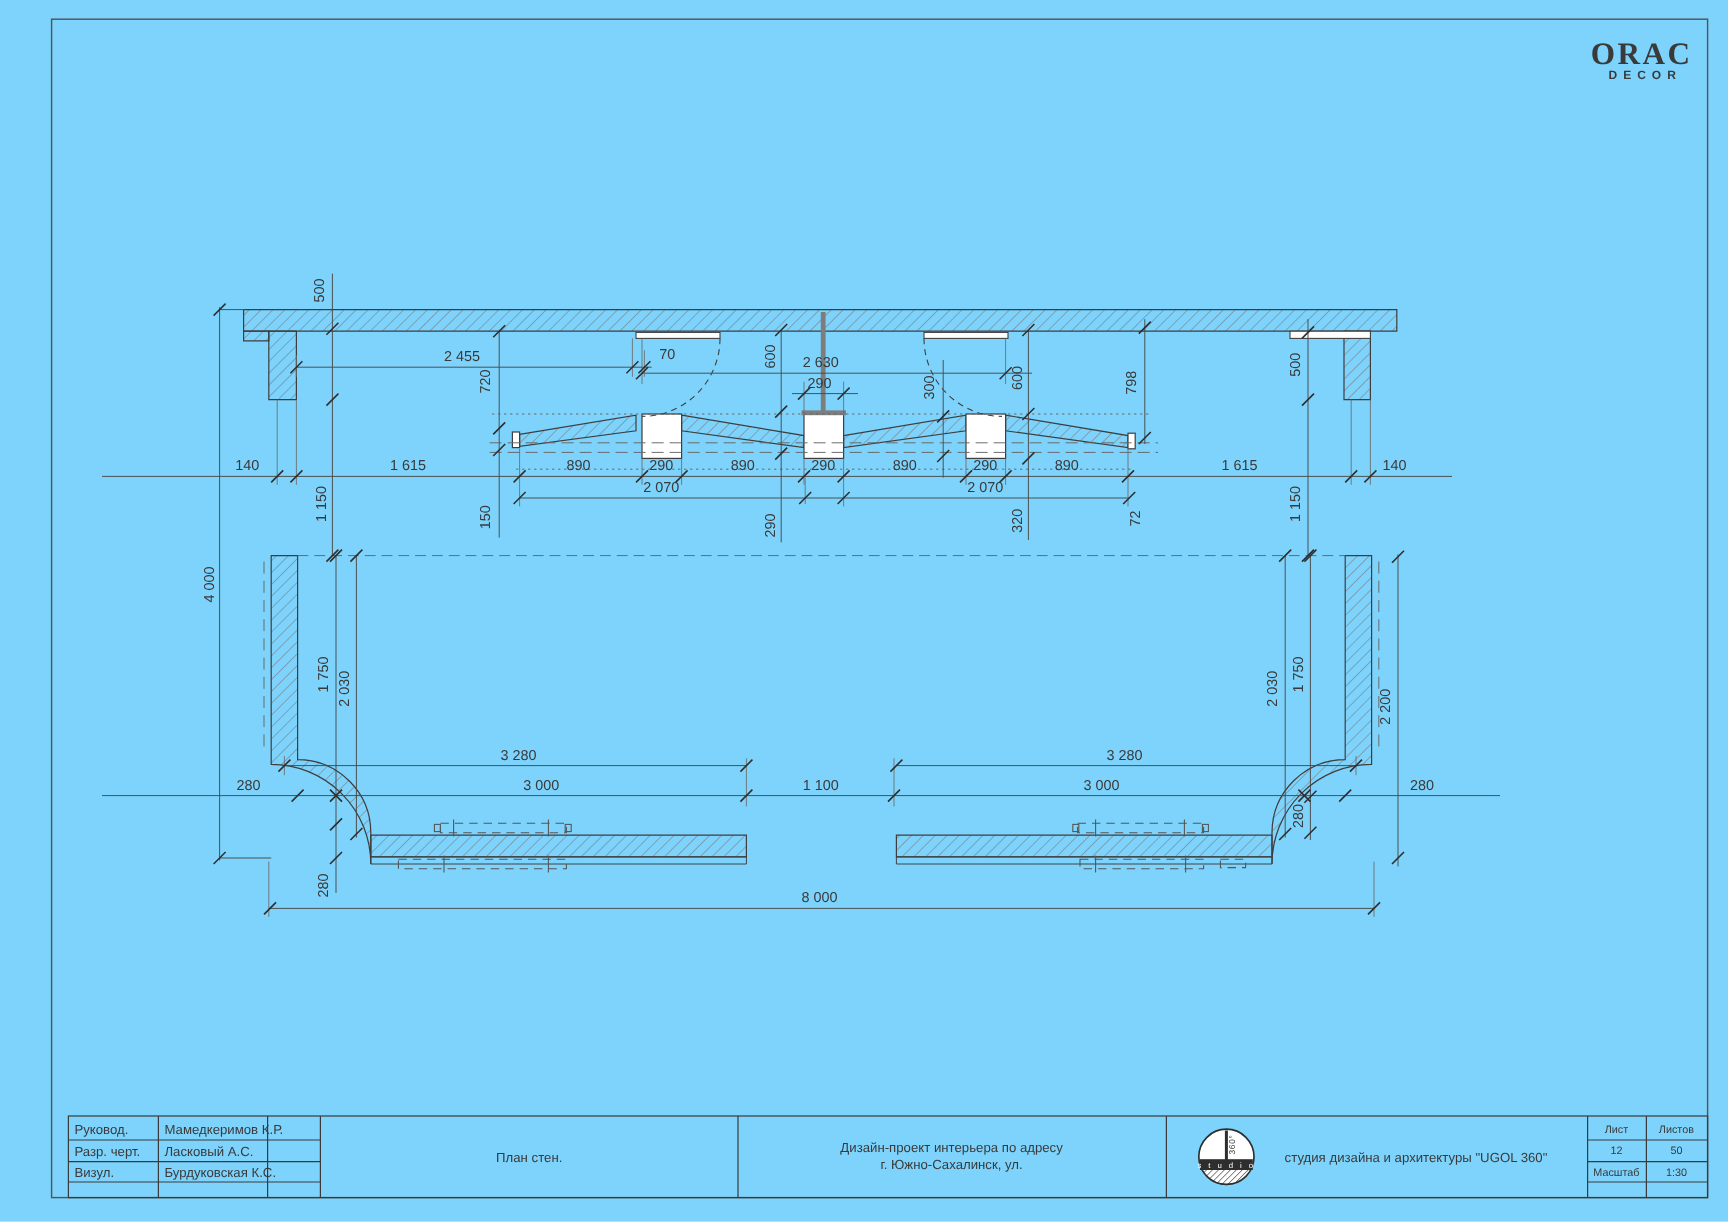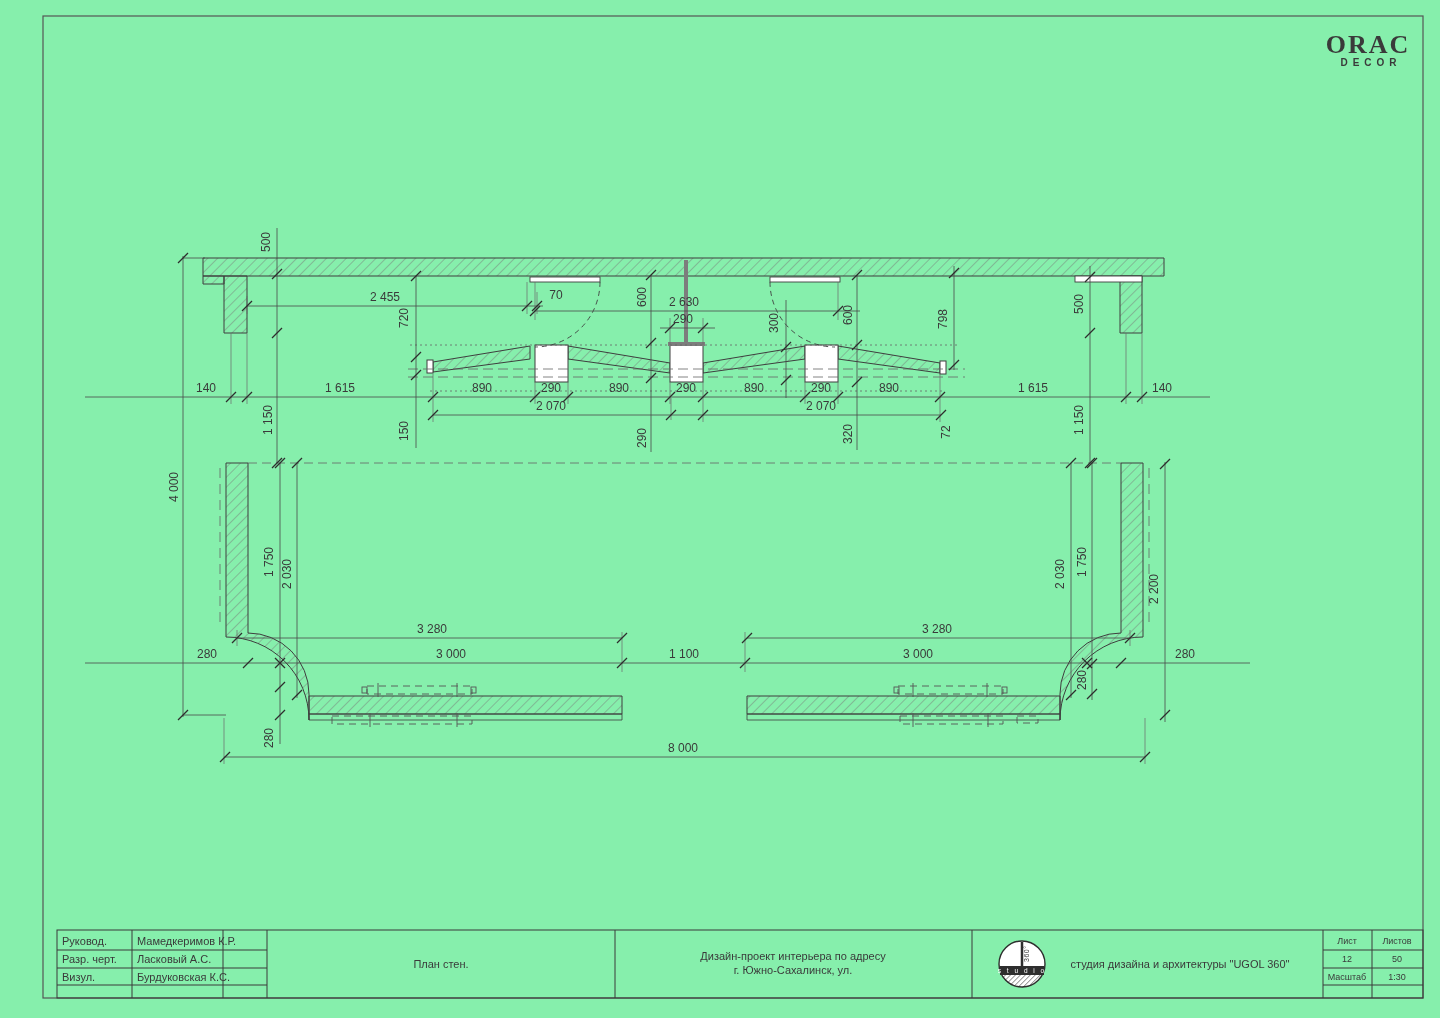--- a/index.html
+++ b/index.html
@@ -1,16 +1,16 @@
 <!DOCTYPE html>
 <html><head>
 <meta charset="utf-8">
 <style>
   html,body{margin:0;padding:0;background:#e8e8e8;}
-  .page{position:relative;width:1440px;height:1018px;background:#86efac;overflow:hidden;
+  .page{position:relative;width:1440px;height:1018px;background:#7dd3fc;overflow:hidden;
         font-family:"Liberation Sans",sans-serif;}
   svg{position:absolute;left:0;top:0;}
   svg text{fill:#3a3a3a;font-family:"Liberation Sans",sans-serif;}
   .dimtxt{font-size:12px;}
   .tbtxt{font-size:11px;}
   .tbsmall{font-size:9px;}
   .brand{font-family:"Liberation Serif",serif;font-size:26px;font-weight:bold;letter-spacing:2px;}
   .brand2{font-size:10px;font-weight:bold;letter-spacing:5px;}
   .studio-band{font-size:6.5px;letter-spacing:2px;fill:#ffffff;}
   .stamp360{font-size:7px;letter-spacing:.5px;}

